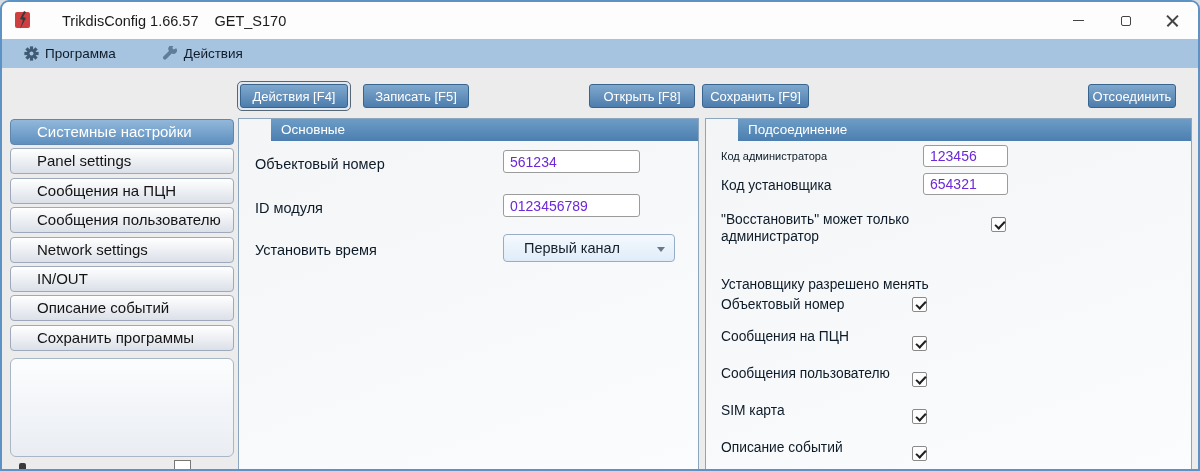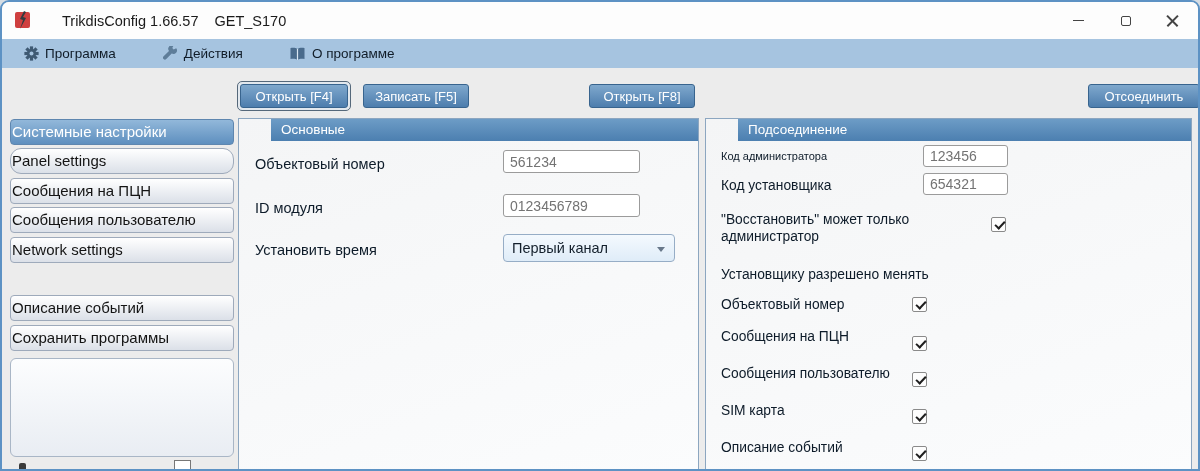--- a/index.html
+++ b/index.html
@@ -41,21 +41,21 @@
     font-family:"Liberation Sans",sans-serif; display:flex; align-items:center;
     justify-content:center; cursor:default; }
   .focus-wrap { position:absolute; left:235px; top:79px; padding:2px;
     background:#e2e8ee; border:1px solid #55687a; border-radius:5px; }
   .focus-wrap .tbtn { position:relative; width:108px; }
 
   
   .side-item { position:absolute; left:8px; width:224px; height:26px;
     background:linear-gradient(#ffffff,#dbe0e8); border:1px solid #9eaabb;
     border-radius:4px; font-size:15px; color:#141414; line-height:24px;
-    padding-left:1px; white-space:nowrap; overflow:hidden; }
+    padding-left:26px; white-space:nowrap; overflow:hidden; }
   .side-item.selected { background:linear-gradient(#92b8da,#5e8fbf);
     border-color:#5e86af; color:#fff; }
   .side-empty { position:absolute; left:8px; top:356px; width:224px; height:99px;
     background:linear-gradient(#fcfdfe,#e9edf3); border:1px solid #a9b6c6;
     border-radius:6px; }
   .partial-glyph { position:absolute; left:17px; top:461px; width:7px; height:8px;
     background:#3a3a3a; border-radius:2px 2px 0 0; }
   .partial-checkbox { position:absolute; left:172px; top:458px; width:17px; height:13px;
     background:#fff; border:1px solid #777; }
 
@@ -63,25 +63,25 @@
   .panel { position:absolute; top:116px; height:355px; border:1px solid #8ca6c0;
     background:linear-gradient(160deg,#f4f5f6,#fbfcfd); }
   .panel-left  { left:236px; width:461px; }
   .panel-right { left:703px; width:487px; }
   .panel-header { height:22px; background:linear-gradient(#6d9cc6,#4c7fb0);
     color:#fff; font-size:13.5px; line-height:21px; padding-left:10px;margin-left:32px; }
 
   .flabel { position:absolute; font-size:14.5px; color:#0d1b29; white-space:nowrap; }
   .flabel.wrap { white-space:normal; line-height:17px; }
   .tinput { position:absolute; height:23px; border:1px solid #9b9b9b; border-radius:3px;
-    background:#fff; font-size:14px; color:#737373; padding-left:6px;
+    background:#fff; font-size:14px; color:#6d28d9; padding-left:6px;
     font-family:"Liberation Sans",sans-serif; }
   .combo { position:absolute; height:28px; border:1px solid #96adc6; border-radius:4px;
     background:linear-gradient(#f4f9fe,#dfecf8); font-size:14.5px; color:#14202c;
-    display:flex; align-items:center; padding-left:8px; }
+    display:flex; align-items:center; padding-left:20px; }
   .combo-arrow { position:absolute; right:9px; top:12px; width:0; height:0;
     border-left:4px solid transparent; border-right:4px solid transparent;
     border-top:5px solid #68788a; }
 
   .checkbox { position:absolute; width:15px; height:15px; background:#fdfdfd;
     border:1px solid #8a8a8a; border-radius:2px; }
   .checkbox.checked::after { content:""; position:absolute; left:2.5px; top:3px;
     width:8px; height:4px; border-left:2px solid #1f1f1f; border-bottom:2px solid #1f1f1f;
     transform:rotate(-47deg); }
 </style>
@@ -132,43 +132,36 @@
       <span>Программа</span>
     </div>
     <div class="menu-item">
       <span class="micon">
         <svg width="16" height="16" viewBox="0 0 16 16">
           <path d="M14.2 2.2 11.6 3.4 10.3 2.1 11.5 -0.5 A3.6 3.6 0 0 0 7 4.9 L1.6 10.3 A1.9 1.9 0 0 0 4.3 13 L9.7 7.6 A3.6 3.6 0 0 0 14.2 2.2 Z" fill="#5e7d99"></path>
         </svg>
       </span>
       <span>Действия</span>
     </div>
-    <div class="menu-item">
-      <span class="micon">
-        <svg width="17" height="14" viewBox="0 0 16 14">
-          <path d="M8 2 C6.5 .8 4 .6 1 1 V12 C4 11.6 6.5 11.8 8 13 C9.5 11.8 12 11.6 15 12 V1 C12 .6 9.5 .8 8 2 Z" fill="#4a6b8c"></path>
-          <line x1="8" y1="2" x2="8" y2="13" stroke="#d9e6f2" stroke-width="1.2"></line>
-        </svg>
-      </span>
-      <span>О программе</span>
-    </div>
   </div>
 
   <div class="focus-wrap">
-    <div class="tbtn">Открыть [F4]</div>
+    <div class="tbtn">Действия [F4]</div>
   </div>
   <div class="tbtn" style="left:361px; top:82px; width:106px;">Записать [F5]</div>
   <div class="tbtn" style="left:587px; top:82px; width:106px;">Открыть [F8]</div>
-  <div class="tbtn" style="left:1086px; top:82px; width:112px;">Отсоединить</div>
+  <div class="tbtn" style="left:700px; top:82px; width:107px;">Сохранить [F9]</div>
+  <div class="tbtn" style="left:1086px; top:82px; width:88px;">Отсоединить</div>
 
   <div class="side-item selected" style="top:117px;">Системные настройки</div>
-  <div class="side-item" style="top:146px;border-radius:11px;">Panel settings</div>
+  <div class="side-item" style="top:146px;">Panel settings</div>
   <div class="side-item" style="top:176px;">Сообщения на ПЦН</div>
   <div class="side-item" style="top:205px;">Сообщения пользователю</div>
   <div class="side-item" style="top:235px;">Network settings</div>
+  <div class="side-item" style="top:264px;">IN/OUT</div>
   <div class="side-item" style="top:293px;">Описание событий</div>
   <div class="side-item" style="top:323px;">Сохранить программы</div>
   <div class="side-empty"></div>
   <div class="partial-glyph"></div>
   <div class="partial-checkbox"></div>
 
   <div class="panel panel-left">
     <div class="panel-header">Основные</div>
     <div class="flabel" style="left:16px; top:37px;">Объектовый номер</div>
     <input class="tinput" style="left: 264px; top: 31px; width: 137px;" value="561234">
@@ -186,21 +179,21 @@
 
     <div class="flabel" style="left:15px; top:31px; font-size:11px;">Код администратора</div>
     <input class="tinput" style="left: 217px; top: 26px; width: 85px; height: 22px;" value="123456">
 
     <div class="flabel" style="left:15px; top:59px; font-size:13.8px;">Код установщика</div>
     <input class="tinput" style="left: 217px; top: 54px; width: 85px; height: 22px;" value="654321">
 
     <div class="flabel wrap" style="left:15px; top:92px; width:218px; font-size:13.8px;">"Восстановить" может только администратор</div>
     <div class="checkbox checked" style="left:285px; top:98px;"></div>
 
-    <div class="flabel" style="left:15px; top:148px; font-size:13.8px;">Установщику разрешено менять</div>
+    <div class="flabel" style="left:15px; top:158px; font-size:13.8px;">Установщику разрешено менять</div>
 
     <div class="flabel" style="left:15px; top:178px; font-size:13.8px;">Объектовый номер</div>
     <div class="checkbox checked" style="left:206px; top:178px;"></div>
 
     <div class="flabel" style="left:15px; top:210px; font-size:13.8px;">Сообщения на ПЦН</div>
     <div class="checkbox checked" style="left:206px; top:217px;"></div>
 
     <div class="flabel" style="left:15px; top:247px; font-size:13.8px;">Сообщения пользователю</div>
     <div class="checkbox checked" style="left:206px; top:253px;"></div>
 

